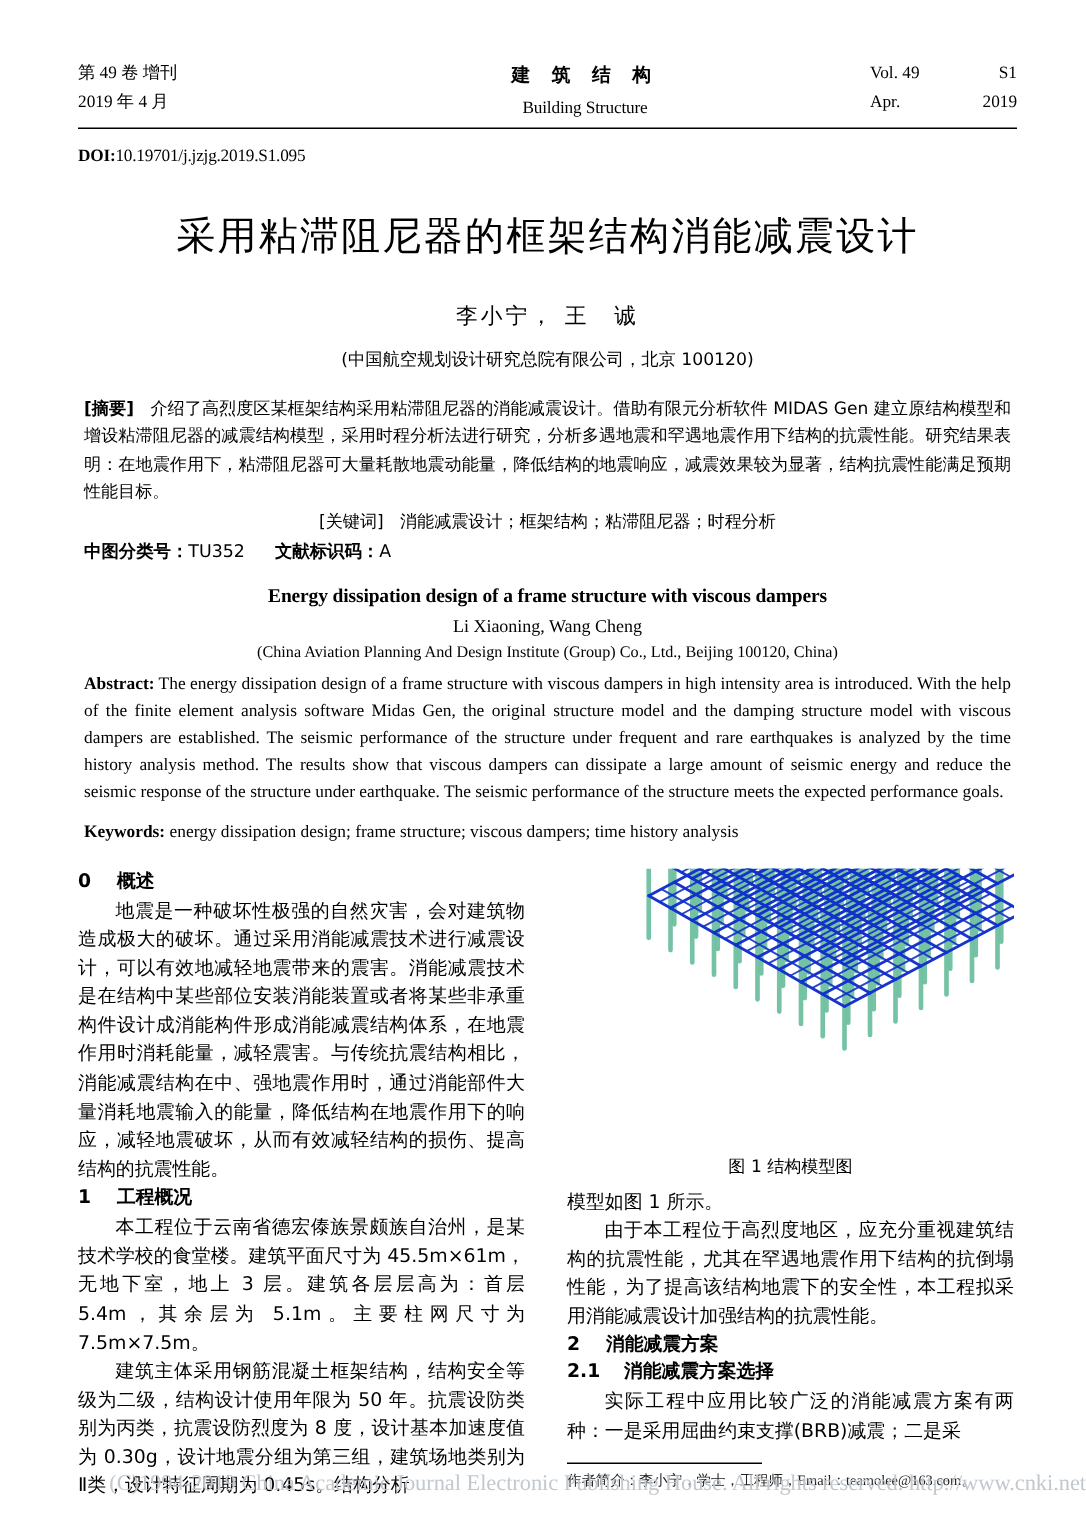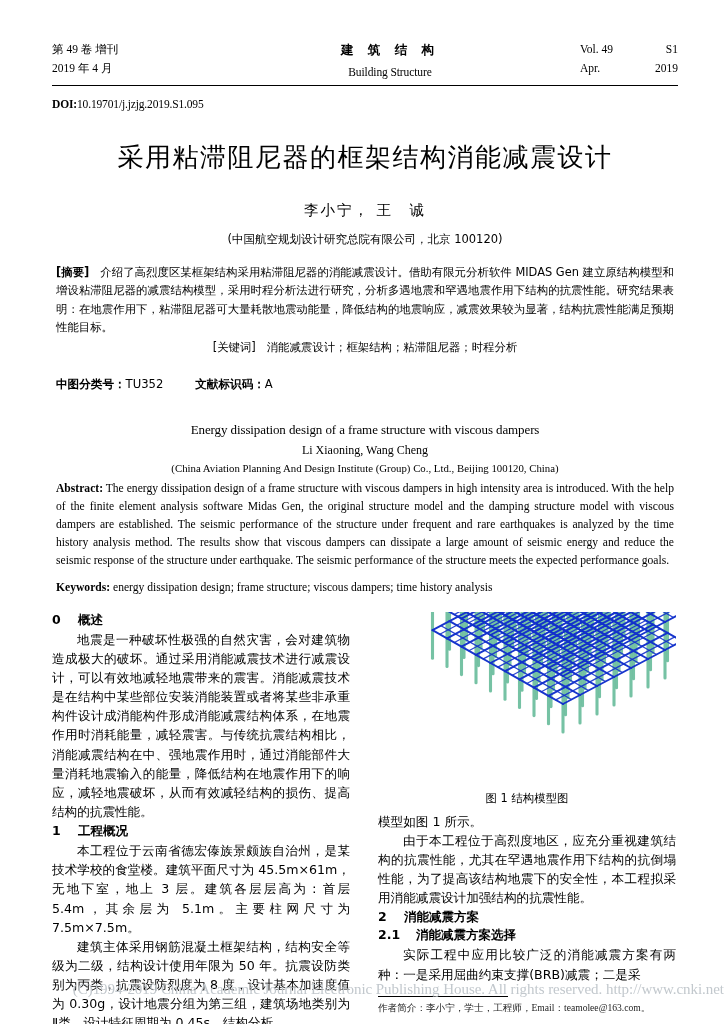--- a/index.html
+++ b/index.html
@@ -83,35 +83,35 @@
   .abs-cn .lbl{font-weight:bold;}
   .kw-cn{
     margin-top:2px;
     font-size:11.4px;
     line-height:1.62;
     font-family:"DejaVu Sans",sans-serif;
     padding:0 4px;
     text-align:center;
   }
   .clc{
-    margin-top:20px;
+    margin-top:3px;
     font-size:11.6px;
     font-family:"DejaVu Sans",sans-serif;
     padding:0 4px;
     display:flex;
-    gap:32px;
+    gap:20px;
   }
   .clc b{font-weight:bold;}
 
   
   .title-en{
     text-align:center;
-    font-weight:normal;
+    font-weight:bold;
     font-size:13px;
-    margin-top:30px;
+    margin-top:14px;
     letter-spacing:-0.1px;
   }
   .authors-en{
     text-align:center;
     font-size:12px;
     margin-top:5px;
   }
   .affil-en{
     text-align:center;
     font-size:10.8px;
@@ -166,21 +166,21 @@
   }
   .figbox{
     width:298px;height:175px;
     position:relative;
     background:#fff;
     overflow:hidden;
   }
   .figcap{
     font-size:11.4px;
     font-family:"DejaVu Sans",sans-serif;
-    margin-top:4px;
+    margin-top:16px;
   }
 
   
   .fnote{
     margin-top:12px;
     font-size:9.6px;
     font-family:Liberation Serif, serif;
     color:#222;
   }
   .fnote-rule{

